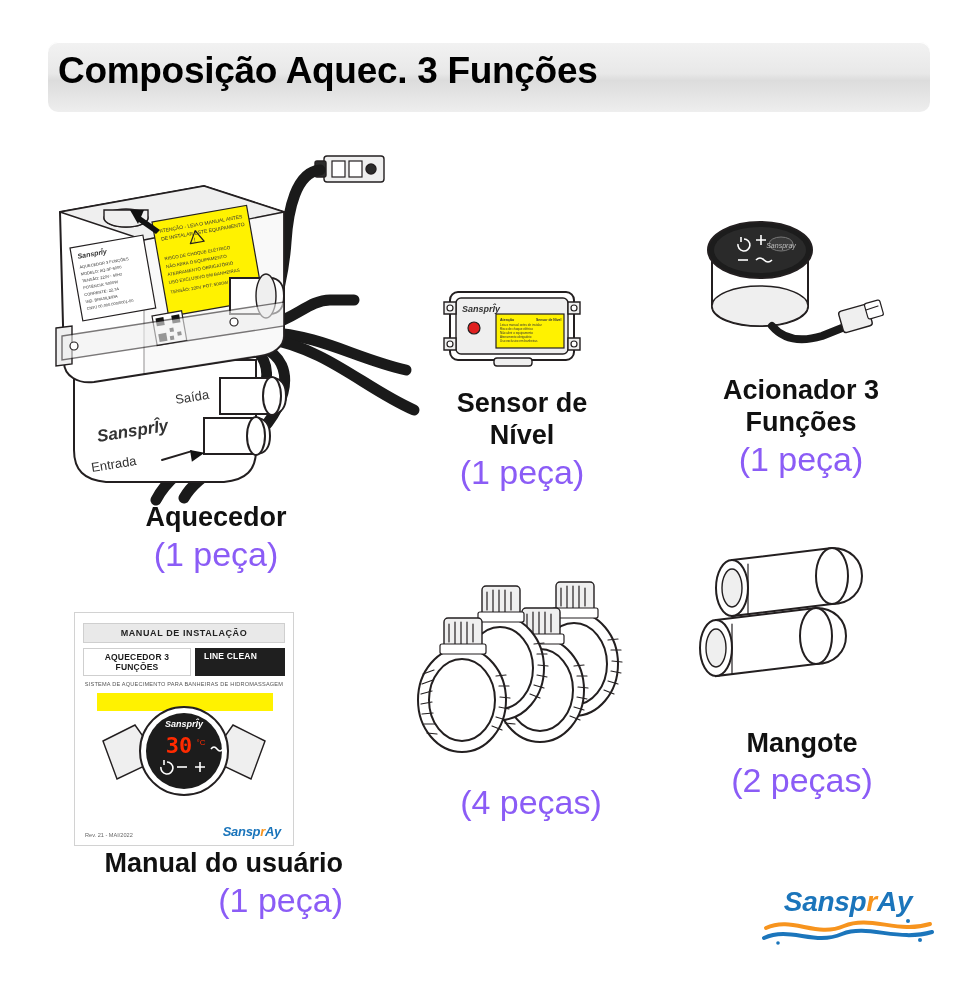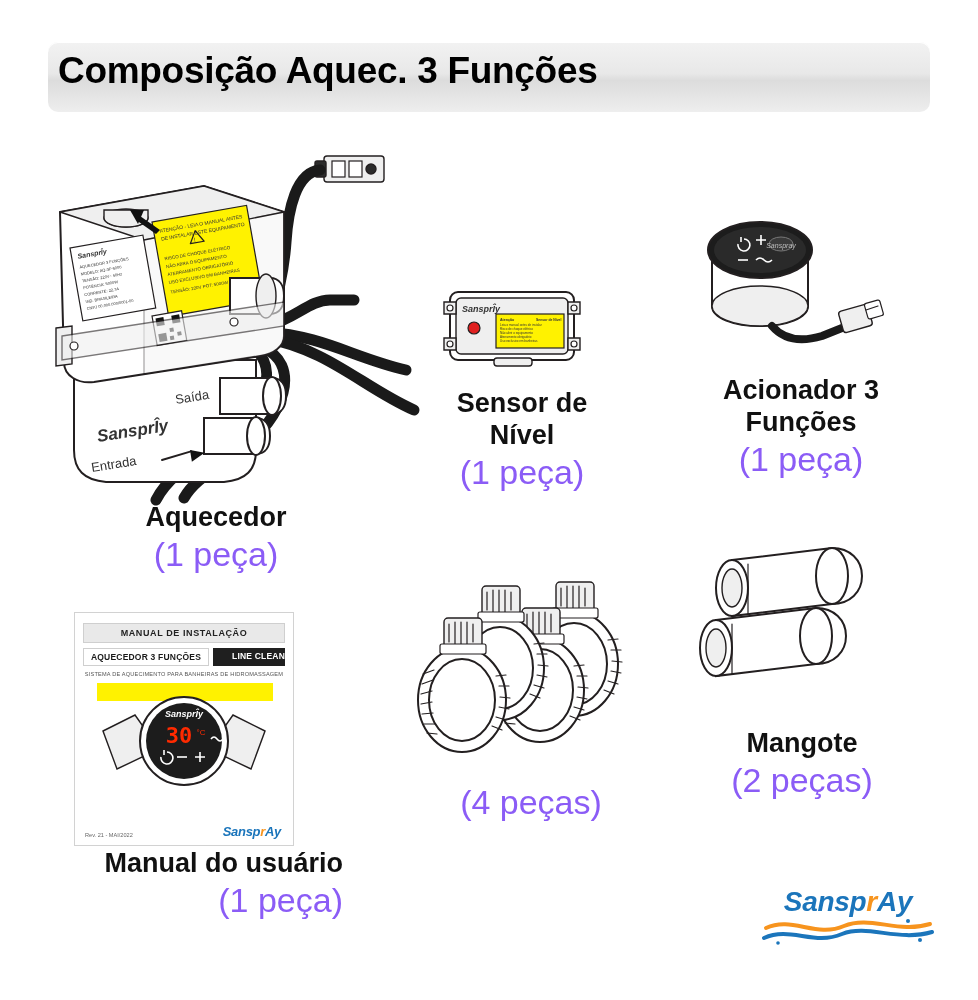--- a/index.html
+++ b/index.html
@@ -109,22 +109,22 @@
     text-align: center;
     padding: 3px 0;
     letter-spacing: 0.2px;
   }
   .manual-row .right {
     width: 72px;
     background: #1f1f1f;
     color: #fff;
     font-size: 8.5px;
     font-weight: bold;
-    text-align: right;
-    padding: 3px 0;
+    text-align: left;
+    padding: 3px 9px;
     letter-spacing: 0.2px;
   }
   .manual-sub {
     margin: 5px 8px 0 8px;
     text-align: center;
     font-size: 5.6px;
     color: #555;
     letter-spacing: 0.2px;
   }
   .manual-art {

